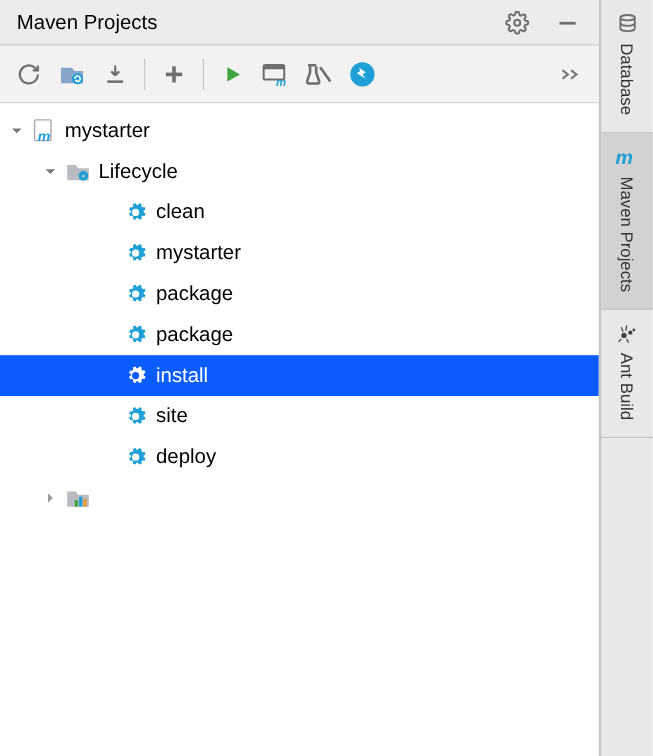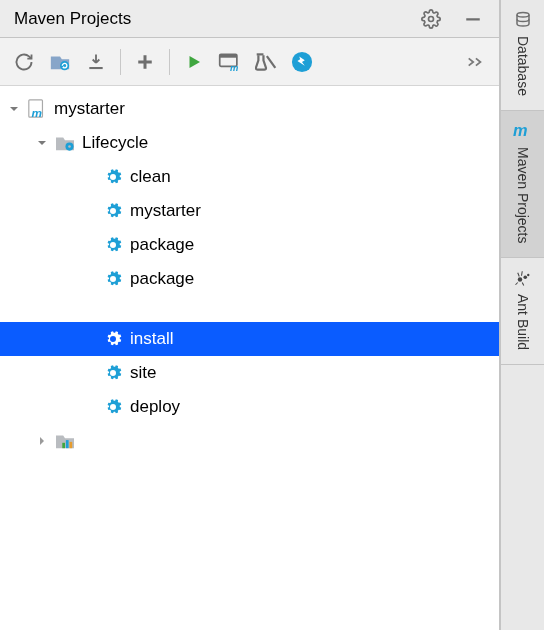--- a/index.html
+++ b/index.html
@@ -6,21 +6,21 @@
     body { font-family: -apple-system, "Helvetica Neue", Arial, sans-serif; font-size: 15px; width: 544px; height: 630px; display: flex; background: #fff; }
     .main { flex: 1; display: flex; flex-direction: column; border-right: 1px solid #c4c4c4; }
     .title-bar { display: flex; align-items: center; justify-content: space-between; padding: 6px 12px 6px 14px; background: #ececec; border-bottom: 1px solid #c4c4c4; height: 38px; }
     .title-text { font-size: 17px; color: #000; }
     .title-actions { display: flex; gap: 14px; align-items: center; }
     .toolbar { display: flex; align-items: center; gap: 8px; padding: 6px 10px; background: #f2f2f2; border-bottom: 1px solid #d5d5d5; height: 48px; }
     .toolbar-sep { width: 1px; height: 26px; background: #c8c8c8; margin: 0 2px; }
     .tb-btn { width: 28px; height: 28px; display: flex; align-items: center; justify-content: center; cursor: pointer; }
     .tree { flex: 1; padding-top: 6px; overflow: auto; }
     .row { display: flex; align-items: center; height: 34px; font-size: 17px; color: #000; white-space: nowrap; }
-    .row.selected { background: #0a5cff; color: #fff; margin-top: 26px; }
+    .row.selected { background: #0a5cff; color: #fff; }
     .indent { display: inline-block; }
     .arrow { width: 16px; height: 16px; margin-right: 4px; display: inline-flex; align-items: center; justify-content: center; }
     .arrow svg { display: block; }
     .node-icon { width: 22px; height: 22px; margin-right: 6px; display: inline-flex; align-items: center; justify-content: center; }
     .label { }
     .right-rail { width: 44px; background: #e8e8e8; display: flex; flex-direction: column; border-left: 1px solid #c4c4c4; }
     .rail-tab { flex: 0 0 auto; display: flex; flex-direction: column; align-items: center; padding: 10px 0 14px; border-bottom: 1px solid #c4c4c4; gap: 6px; cursor: pointer; }
     .rail-tab.active { background: #d2d2d2; }
     .rail-label { writing-mode: vertical-rl; font-size: 14px; color: #333; }
     .rail-icon { width: 20px; height: 20px; display: flex; align-items: center; justify-content: center; color: #555; }

